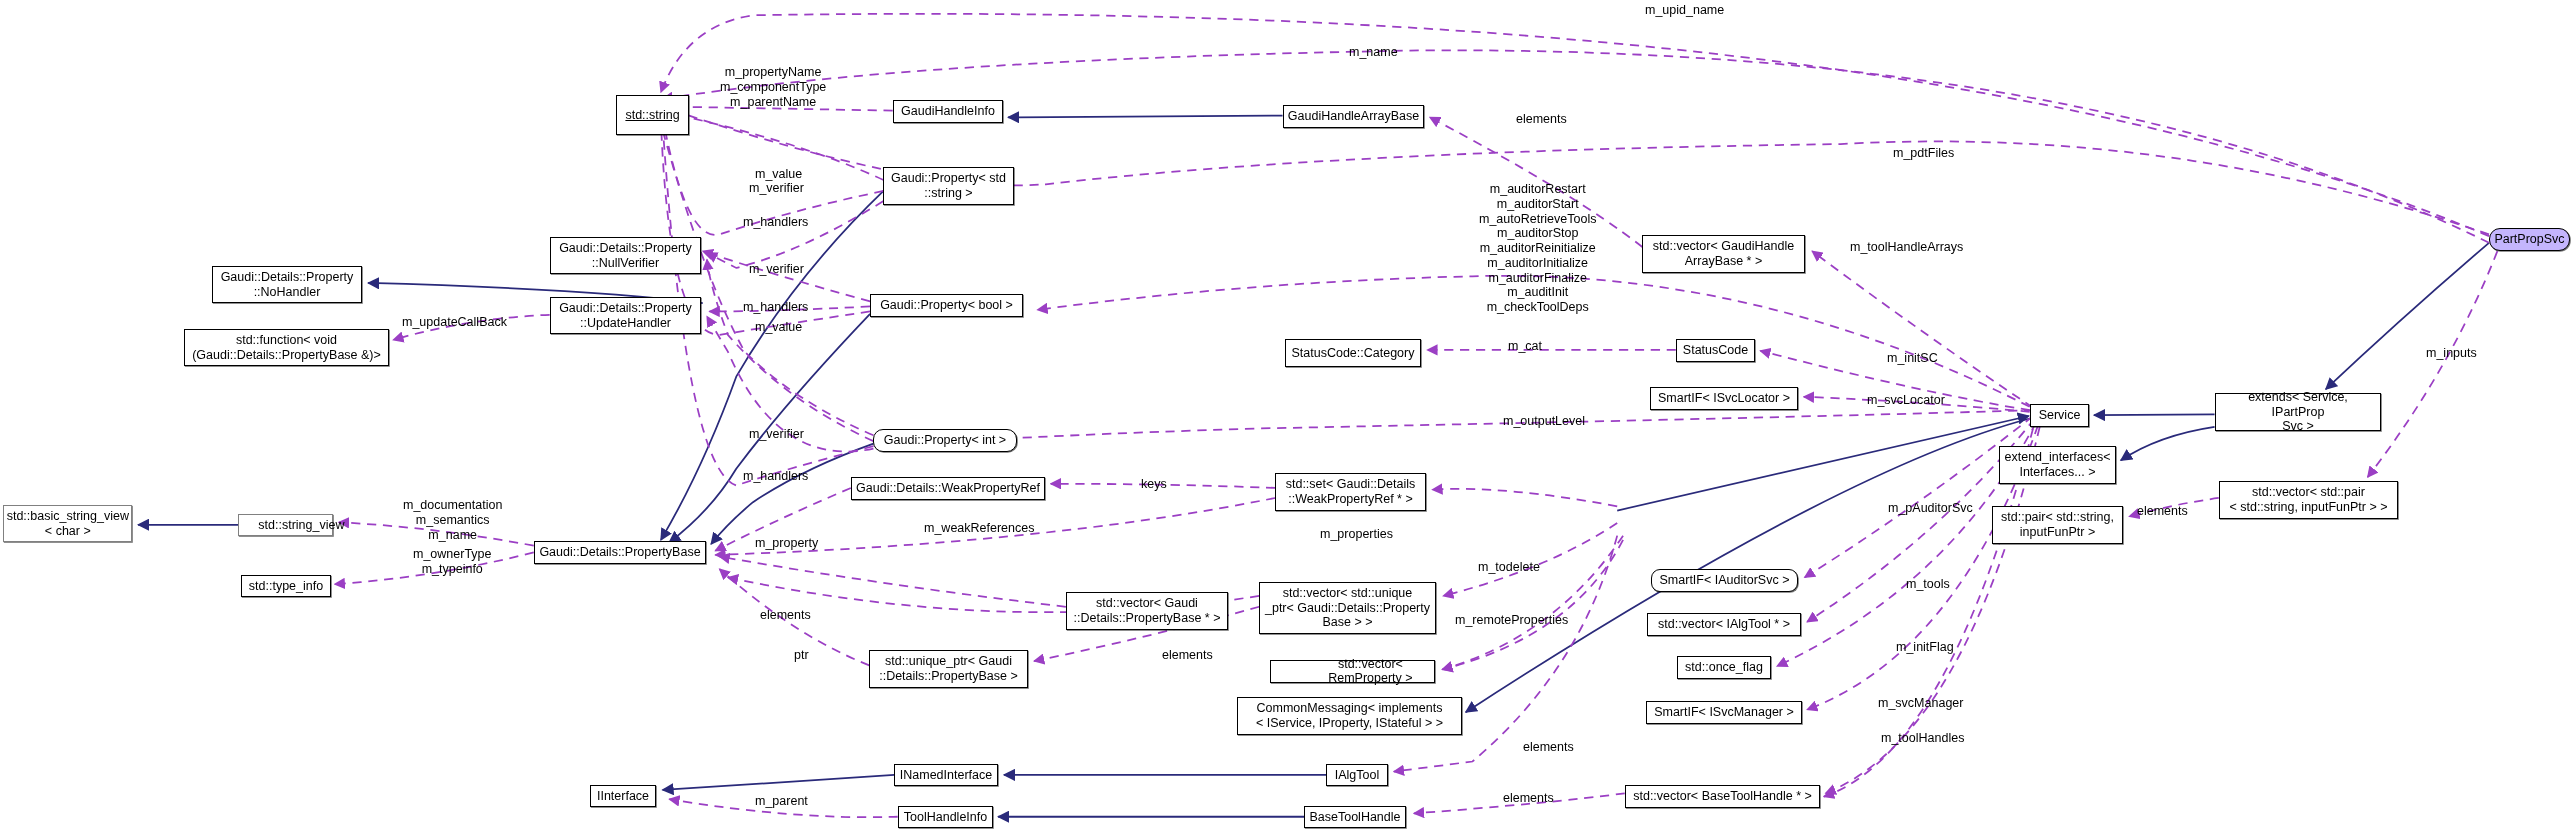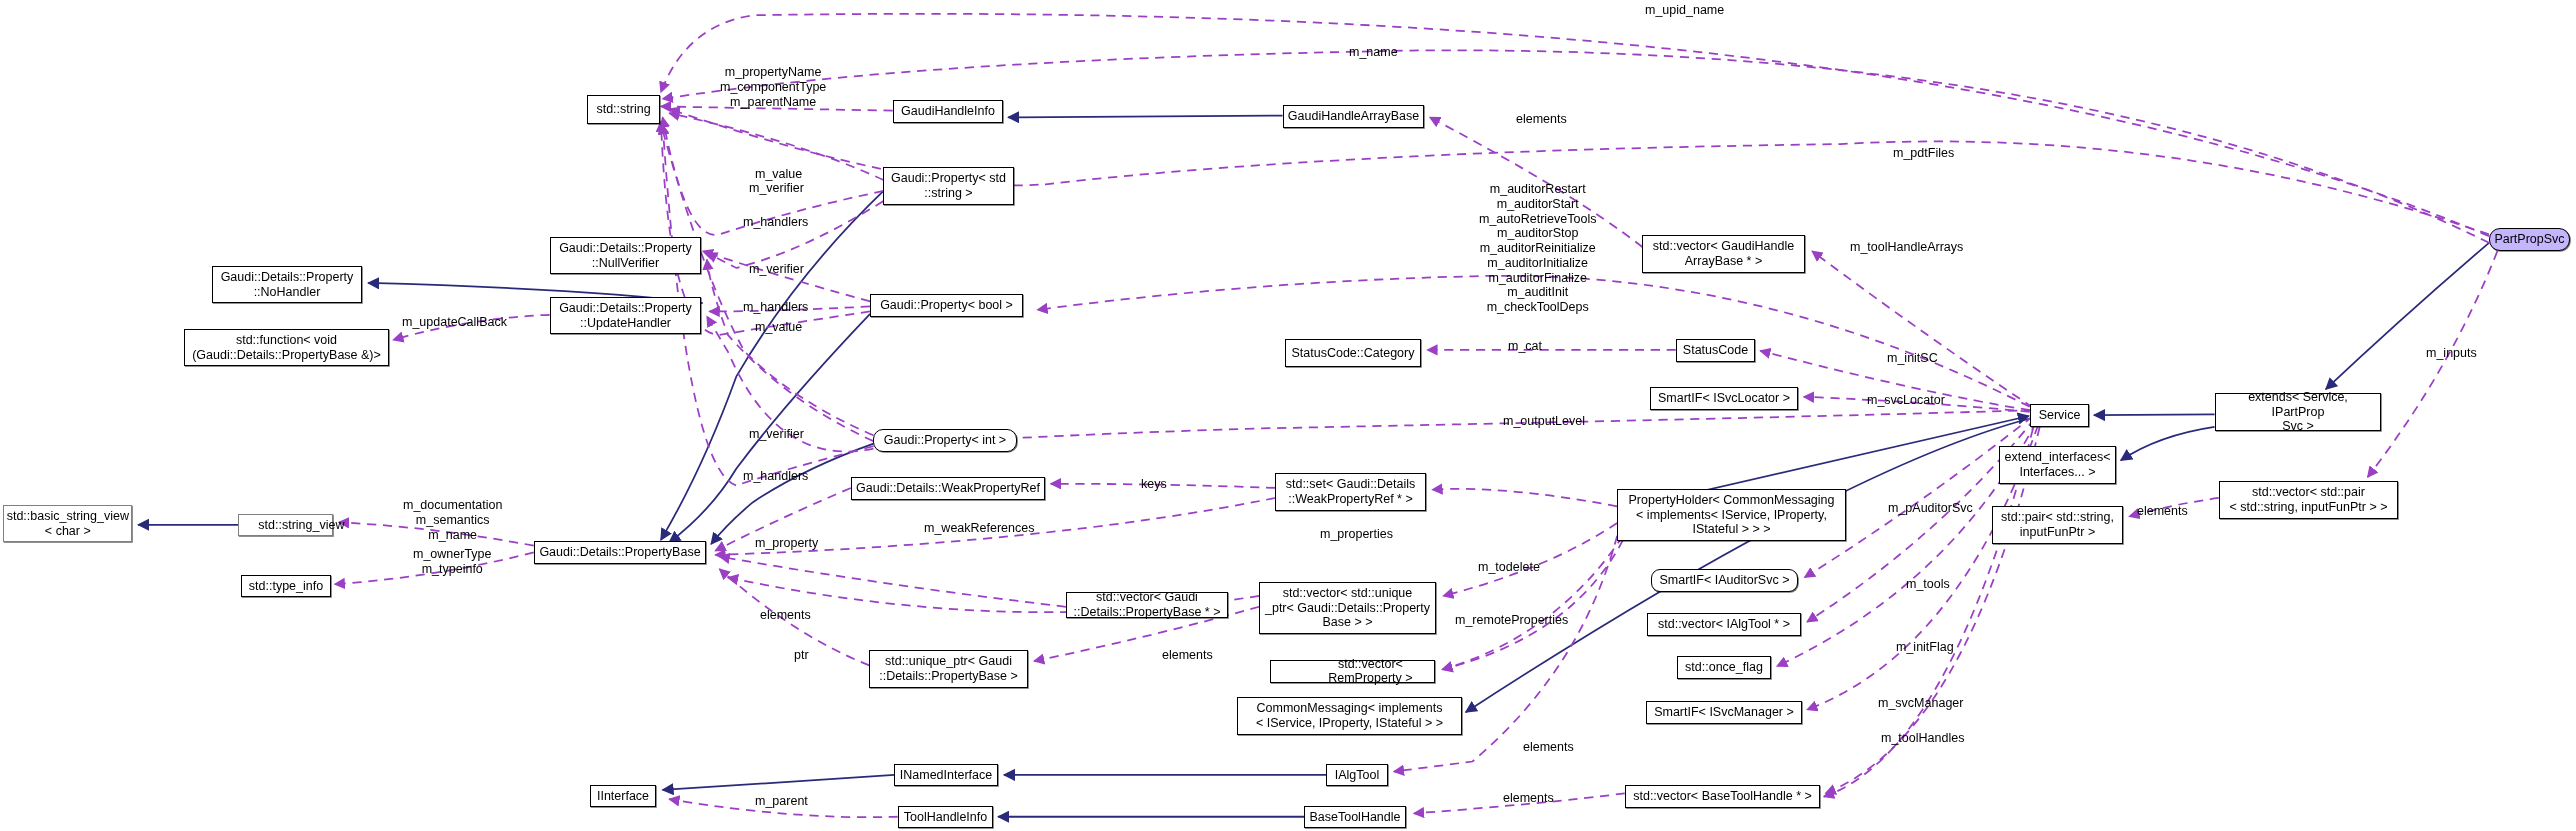--- a/index.html
+++ b/index.html
@@ -157,55 +157,52 @@
 &lt; char &gt;</div>
     <div class="node light" style="left: 238px; top: 514px; width: 95px; height: 22px; padding-left: 36px;">std::string_view</div>
     <div class="node" style="left: 241px; top: 575px; width: 90px; height: 22px;">std::type_info</div>
     <div class="node" style="left: 212px; top: 266px; width: 150px; height: 37px;">Gaudi::Details::Property
 ::NoHandler</div>
     <div class="node" style="left: 184px; top: 329px; width: 205px; height: 37px;">std::function&lt; void
 (Gaudi::Details::PropertyBase &amp;)&gt;</div>
     <div class="node" style="left: 590px; top: 785px; width: 66px; height: 22px;">IInterface</div>
     <div class="node" style="left: 898px; top: 806px; width: 95px; height: 22px;">ToolHandleInfo</div>
     <div class="node" style="left: 894px; top: 764px; width: 104px; height: 22px;">INamedInterface</div>
-    <div class="node" style="left: 587px; top: 95px; width: 73px; height: 29px;">std::string</div>
+    <div class="node" style="left: 616px; top: 95px; width: 73px; height: 40px; text-decoration: underline;">std::string</div>
     <div class="node" style="left: 550px; top: 237px; width: 151px; height: 37px;">Gaudi::Details::Property
 ::NullVerifier</div>
     <div class="node" style="left: 550px; top: 297px; width: 151px; height: 37px;">Gaudi::Details::Property
 ::UpdateHandler</div>
     <div class="node" style="left: 534px; top: 541px; width: 172px; height: 23.4px;">Gaudi::Details::PropertyBase</div>
     <div class="node" style="left: 883px; top: 167px; width: 131px; height: 38px;">Gaudi::Property&lt; std
 ::string &gt;</div>
     <div class="node" style="left: 870px; top: 294px; width: 153px; height: 22.6px;">Gaudi::Property&lt; bool &gt;</div>
     <div class="node" style="left: 873px; top: 429px; width: 144px; height: 22.6px; border-radius: 10px;">Gaudi::Property&lt; int &gt;</div>
     <div class="node" style="left: 851px; top: 477px; width: 194px; height: 22.6px;">Gaudi::Details::WeakPropertyRef</div>
-    <div class="node" style="left: 1066px; top: 592px; width: 162px; height: 26px;">std::vector&lt; Gaudi
+    <div class="node" style="left: 1066px; top: 592px; width: 162px; height: 38px;">std::vector&lt; Gaudi
 ::Details::PropertyBase * &gt;</div>
     <div class="node" style="left: 869px; top: 650px; width: 159px; height: 38px;">std::unique_ptr&lt; Gaudi
 ::Details::PropertyBase &gt;</div>
     <div class="node" style="left: 893px; top: 100px; width: 110px; height: 22.6px;">GaudiHandleInfo</div>
     <div class="node" style="left: 1283px; top: 105px; width: 141px; height: 22.6px;">GaudiHandleArrayBase</div>
     <div class="node" style="left: 1285px; top: 339px; width: 136px; height: 28px;">StatusCode::Category</div>
     <div class="node" style="left: 1275px; top: 473px; width: 151px; height: 38px;">std::set&lt; Gaudi::Details
 ::WeakPropertyRef * &gt;</div>
     <div class="node" style="left: 1259px; top: 582px; width: 177px; height: 52px;">std::vector&lt; std::unique
 _ptr&lt; Gaudi::Details::Property
 Base &gt; &gt;</div>
     <div class="node" style="left: 1270px; top: 660px; width: 165px; height: 22.6px; padding-left: 40px;">std::vector&lt; RemProperty &gt;</div>
     <div class="node" style="left: 1237px; top: 697px; width: 225px; height: 38px;">CommonMessaging&lt; implements
 &lt; IService, IProperty, IStateful &gt; &gt;</div>
     <div class="node" style="left: 1326px; top: 764px; width: 62px; height: 22px;">IAlgTool</div>
     <div class="node" style="left: 1304px; top: 806px; width: 102px; height: 22px;">BaseToolHandle</div>
     <div class="node" style="left: 1642px; top: 235px; width: 163px; height: 38px;">std::vector&lt; GaudiHandle
 ArrayBase * &gt;</div>
     <div class="node" style="left: 1676px; top: 339px; width: 79px; height: 22.6px;">StatusCode</div>
     <div class="node" style="left: 1650px; top: 387px; width: 148px; height: 22.6px;">SmartIF&lt; ISvcLocator &gt;</div>
-    <div class="node" style="left: 1617px; top: 489px; width: 229px; height: 52px;">PropertyHolder&lt; CommonMessaging
-&lt; implements&lt; IService, IProperty,
-IStateful &gt; &gt; &gt;</div>
     <div class="node" style="left: 1651px; top: 569px; width: 147px; height: 22.6px; border-radius: 9px;">SmartIF&lt; IAuditorSvc &gt;</div>
     <div class="node" style="left: 1647px; top: 613px; width: 154px; height: 22.6px;">std::vector&lt; IAlgTool * &gt;</div>
     <div class="node" style="left: 1677px; top: 656px; width: 94px; height: 22.6px;">std::once_flag</div>
     <div class="node" style="left: 1646px; top: 701px; width: 156px; height: 22.6px;">SmartIF&lt; ISvcManager &gt;</div>
     <div class="node" style="left: 1625px; top: 785px; width: 195px; height: 22.6px;">std::vector&lt; BaseToolHandle * &gt;</div>
     <div class="node" style="left: 2030px; top: 404px; width: 59px; height: 22.6px;">Service</div>
     <div class="node" style="left: 1999px; top: 446px; width: 117px; height: 38px;">extend_interfaces&lt;
 Interfaces... &gt;</div>
     <div class="node" style="left: 1992px; top: 506px; width: 131px; height: 38px;">std::pair&lt; std::string,
 inputFunPtr &gt;</div>

